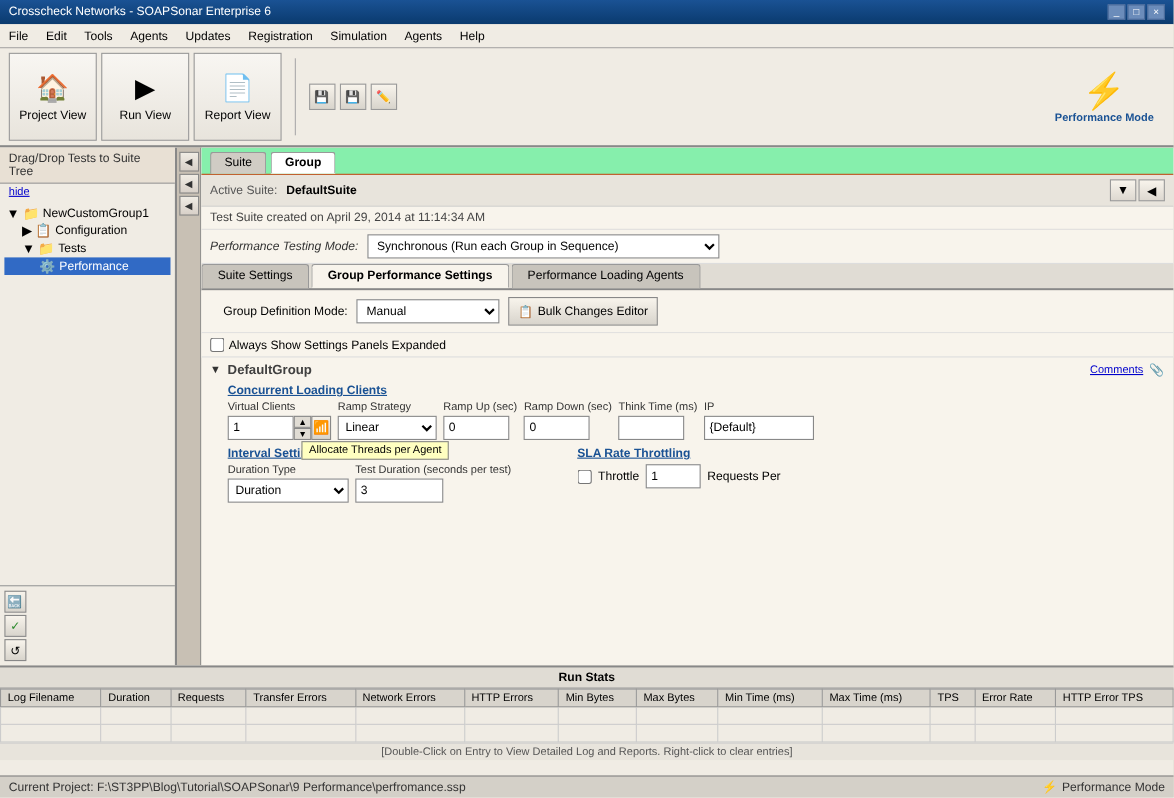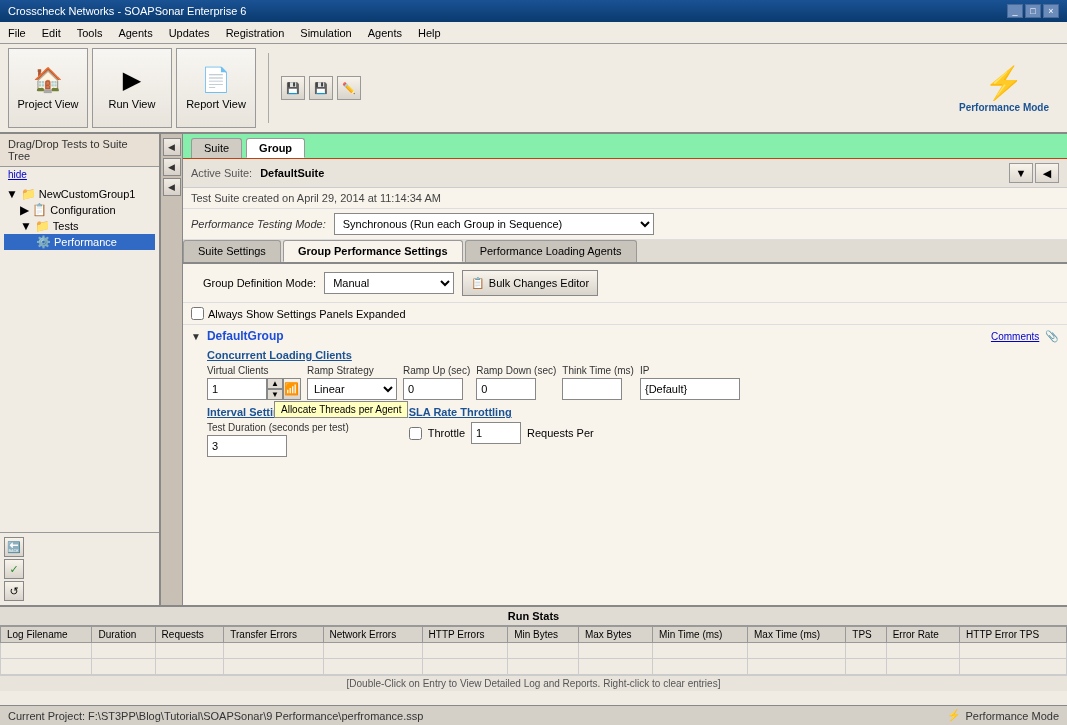--- a/index.html
+++ b/index.html
@@ -262,21 +262,21 @@
     #default-group-section {
       padding: 4px 8px;
     }
     .section-header {
       display: flex;
       align-items: center;
       gap: 6px;
       margin-bottom: 6px;
     }
     .section-triangle { cursor: pointer; font-size: 10px; color: #333; }
-    .section-title { font-weight: bold; font-size: 12px; color: #1d4ed8; }
+    .section-title { font-weight: bold; font-size: 12px; color: #404040; }
     .comments-link { margin-left: auto; color: #0000cc; cursor: pointer; text-decoration: underline; font-size: 10px; }
 
     
     .subsection-title {
       color: #1a5294;
       font-weight: bold;
       font-size: 11px;
       margin-bottom: 4px;
       text-decoration: underline;
     }
@@ -608,20 +608,28 @@
               <input type="text" class="field-input field-input-wide" value="{Default}" style="">
             </div>
           </div>
 
           <div style="display:flex;gap:40px;align-items:flex-start;">
 
             <div>
               <div class="subsection-title">Interval Setting</div>
               <div class="interval-row">
                 <div class="field-group">
+                  <span class="field-label">Duration Type</span>
+                  <select class="field-select" style="width:110px;">
+                    <option>Duration</option>
+                    <option>Iterations</option>
+                    <option>Time</option>
+                  </select>
+                </div>
+                <div class="field-group">
                   <span class="field-label">Test Duration (seconds per test)</span>
                   <input type="text" class="field-input" value="3" style="width: 80px;">
                 </div>
               </div>
             </div>
 
             <div class="sla-section">
               <div class="sla-title">SLA Rate Throttling</div>
               <div style="display:flex;align-items:center;gap:6px;">
                 <input type="checkbox" style="">

